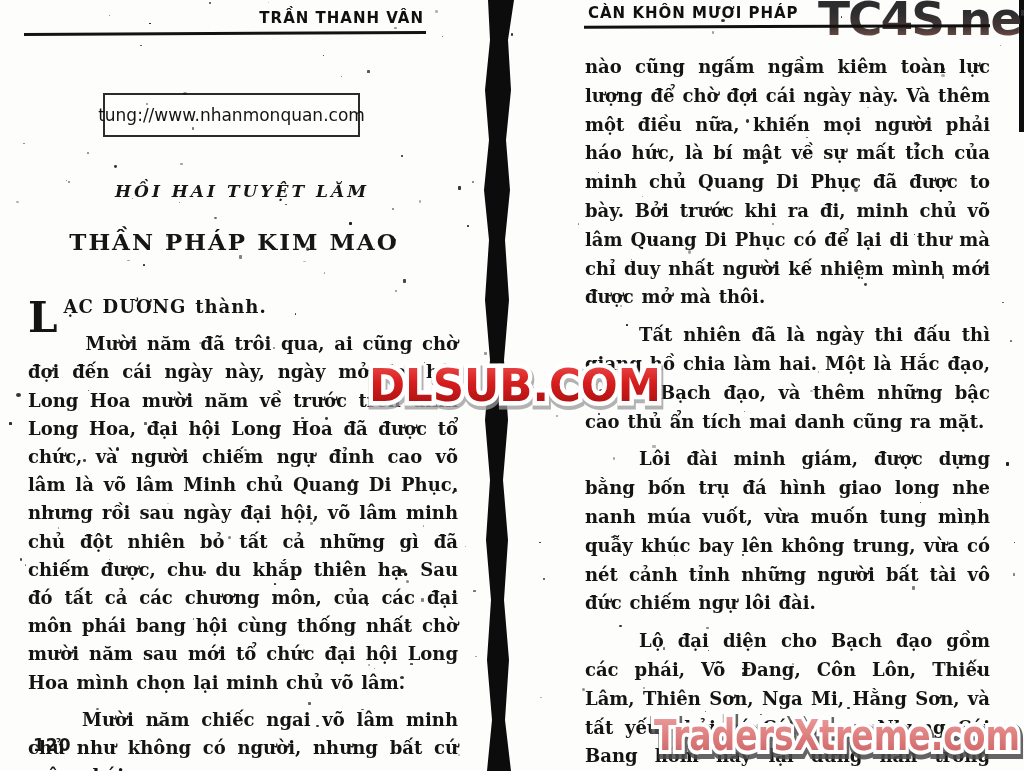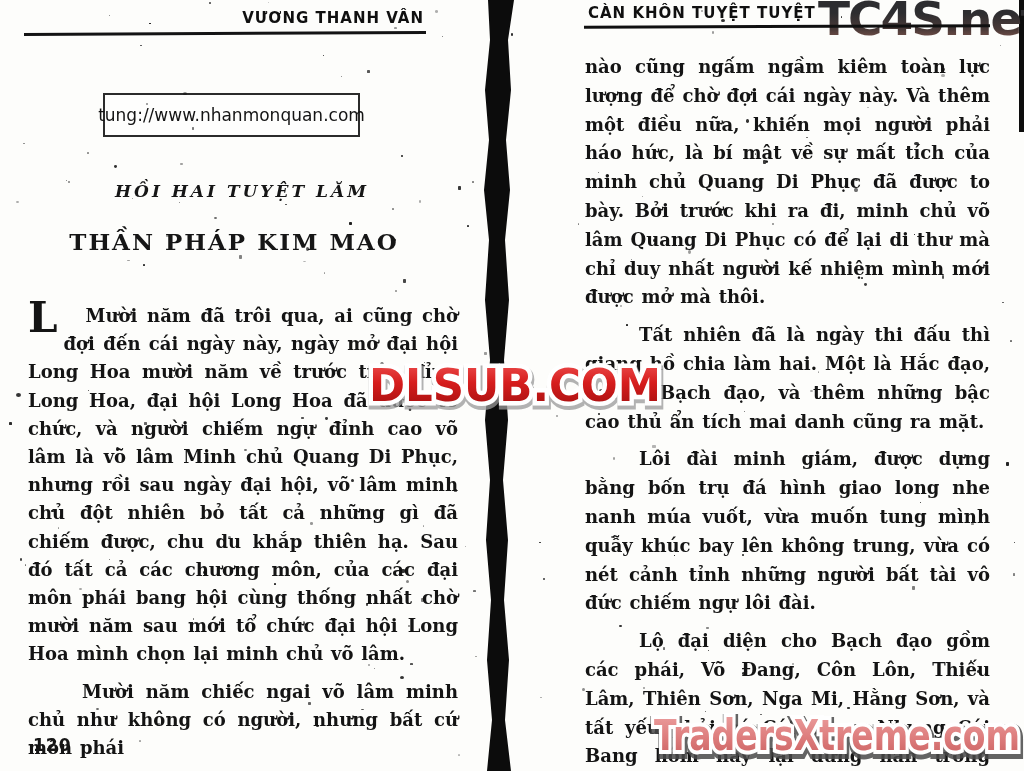--- a/index.html
+++ b/index.html
@@ -65,37 +65,37 @@
   
   #dlsub{left:360px;top:354px;z-index:8;}
   #traders{left:645px;top:704px;z-index:8;}
   svg text{font-family:"DejaVu Sans","Liberation Sans",sans-serif;font-weight:bold;}
 
   #noise{left:0;top:0;width:1024px;height:771px;z-index:2;pointer-events:none;}
 </style>
 </head>
 <body>
 
-<div class="abs hdr" id="hdr-left">VƯƠNG THANH VÂN</div>
+<div class="abs hdr" id="hdr-left">TRẦN THANH VÂN</div>
 <div class="abs" id="rule-left"></div>
-<div class="abs hdr" id="hdr-right">CÀN KHÔN TUYỆT TUYỆT</div>
+<div class="abs hdr" id="hdr-right">CÀN KHÔN MƯƠI PHÁP</div>
 <div class="abs" id="rule-right"></div>
 
 <div class="abs" id="tc4s">TC4S.net</div>
 
 <div class="abs" id="url-box">
   <span>tung://www.nhanmonquan.com</span>
 </div>
 
 <div class="abs" id="chapter-label">HỒI HAI TUYỆT LĂM</div>
 <div class="abs" id="chapter-title">THẦN PHÁP KIM MAO</div>
 
 <div class="abs body-text" id="left-body">
   <p>
-    <span class="dropcap">L</span>
+    <span class="dropcap">L</span><span class="smallcaps-lead">ẠC DƯƠNG thành.</span>
   </p>
   <p class="indent-after-drop">Mười năm đã trôi qua, ai cũng chờ đợi đến cái ngày này, ngày mở đại hội Long Hoa mười năm về trước trên đỉnh Long Hoa, đại hội Long Hoa đã được tổ chức, và người chiếm ngự đỉnh cao võ lâm là võ lâm Minh chủ Quang Di Phục, nhưng rồi sau ngày đại hội, võ lâm minh chủ đột nhiên bỏ tất cả những gì đã chiếm được, chu du khắp thiên hạ. Sau đó tất cả các chương môn, của các đại môn phái bang hội cùng thống nhất chờ mười năm sau mới tổ chức đại hội Long Hoa mình chọn lại minh chủ võ lâm.</p>
   <p class="indent">Mười năm chiếc ngai võ lâm minh chủ như không có người, nhưng bất cứ môn phái</p>
 </div>
 <div class="abs" id="page-number">120</div>
 
 <div class="abs body-text" id="right-body">
   <p>nào cũng ngấm ngầm kiêm toàn lực lượng để chờ đợi cái ngày này. Và thêm một điều nữa, khiến mọi người phải háo hức, là bí mật về sự mất tích của minh chủ Quang Di Phục đã được to bày. Bởi trước khi ra đi, minh chủ võ lâm Quang Di Phục có để lại di thư mà chỉ duy nhất người kế nhiệm mình mới được mở mà thôi.</p>
   <p class="indent">Tất nhiên đã là ngày thi đấu thì giang hồ chia làm hai. Một là Hắc đạo, hai là Bạch đạo, và thêm những bậc cao thủ ẩn tích mai danh cũng ra mặt.</p>
   <p class="indent">Lôi đài minh giám, được dựng bằng bốn trụ đá hình giao long nhe nanh múa vuốt, vừa muốn tung mình quẫy khúc bay lên không trung, vừa có nét cảnh tỉnh những người bất tài vô đức chiếm ngự lôi đài.</p>

